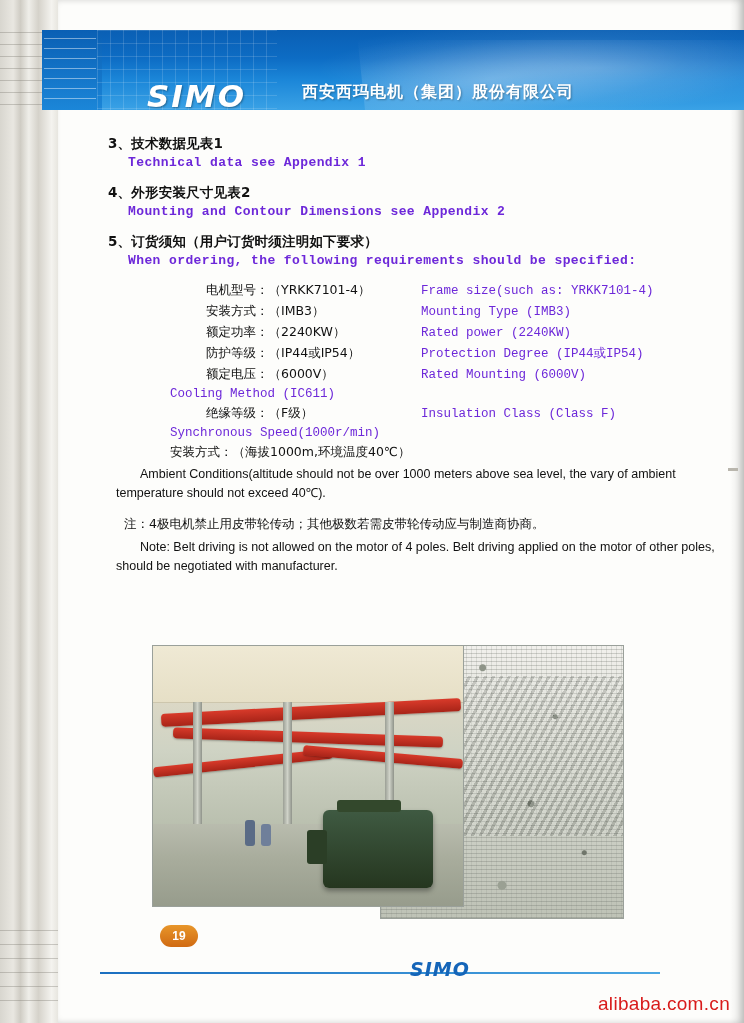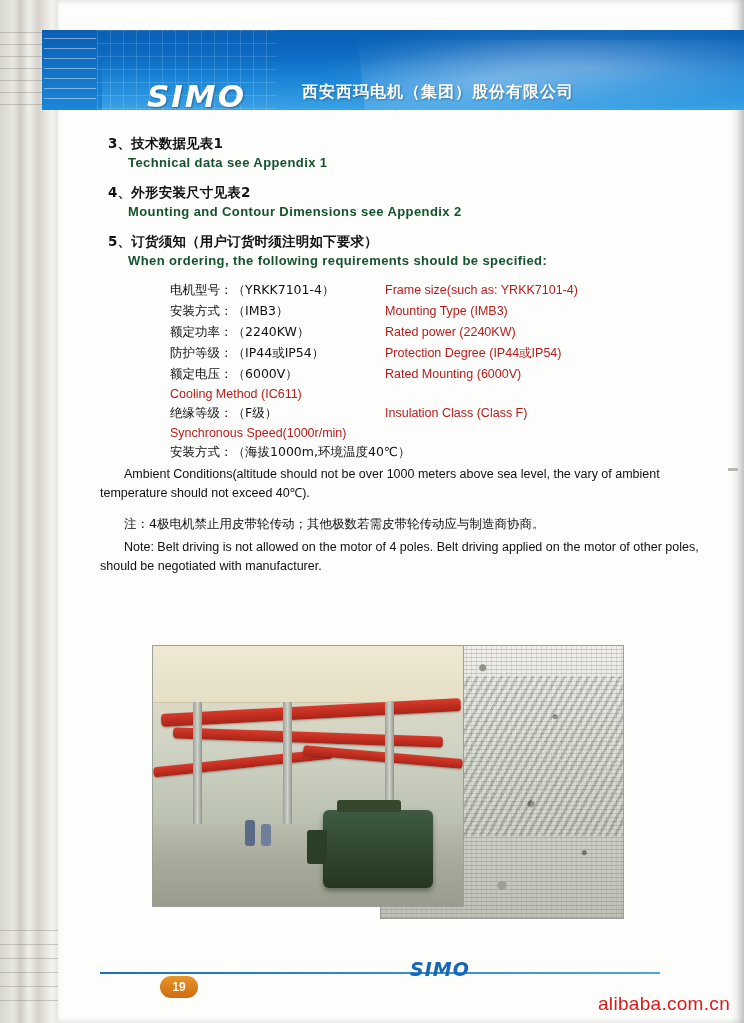--- a/index.html
+++ b/index.html
@@ -117,64 +117,65 @@
   }
   .numbered {
     font-family: "DejaVu Sans", sans-serif;
     font-size: 13.5px;
     font-weight: bold;
     color: #111;
     margin: 0 0 2px 8px;
     letter-spacing: .2px;
   }
   .numbered-en {
-    font-family: Liberation Sans, sans-serif;
+    font-family: Liberation Mono, monospace;
     font-size: 13px;
     font-weight: bold;
-    color: #14532d;
+    color: #6d28d9;
     margin: 0 0 14px 28px;
     letter-spacing: .4px;
   }
 
   
   .specs {
     margin: 14px 0 0 70px;
     width: 540px;
   }
   .spec-row {
     display: flex;
     align-items: baseline;
     margin-bottom: 4px;
   }
   .spec-cn {
     width: 215px;
     font-family: "DejaVu Sans", sans-serif;
     font-size: 12.5px;
     color: #111;
     white-space: nowrap;
+    margin-left: 36px;
   }
   .spec-en {
-    font-family: Liberation Sans, sans-serif;
+    font-family: Liberation Mono, monospace;
     font-size: 12.5px;
-    color: #b91c1c;
+    color: #6d28d9;
     white-space: nowrap;
   }
   .spec-full {
     font-family: "DejaVu Sans", sans-serif;
     font-size: 12.5px;
     color: #111;
     margin-bottom: 4px;
   }
 
   .para {
     font-family: "Liberation Sans", sans-serif;
     font-size: 12.5px;
     color: #111;
     line-height: 1.55;
-    margin: 4px 0 0 0;
+    margin: 4px 0 0 16px;
   }
   .para.indent { text-indent: 24px; }
   .para-cn {
     font-family: "DejaVu Sans", sans-serif;
     font-size: 12.5px;
     color: #111;
     line-height: 1.6;
     margin: 10px 0 0 0;
     text-indent: 24px;
   }
@@ -278,21 +279,21 @@
 
   
   .footer-line {
     position: absolute;
     left: 100px; top: 972px;
     width: 560px; height: 2px;
     background: linear-gradient(90deg,#1b6fc0,#4aa6e2);
   }
   .page-badge {
     position: absolute;
-    left: 160px; top: 976px;
+    left: 160px; top: 925px;
     width: 38px; height: 22px;
     background: linear-gradient(180deg,#e8962a,#d06a12);
     border-radius: 11px;
     color: #fff;
     font-family: "Liberation Sans", sans-serif;
     font-size: 12px;
     font-weight: bold;
     text-align: center;
     line-height: 22px;
   }

